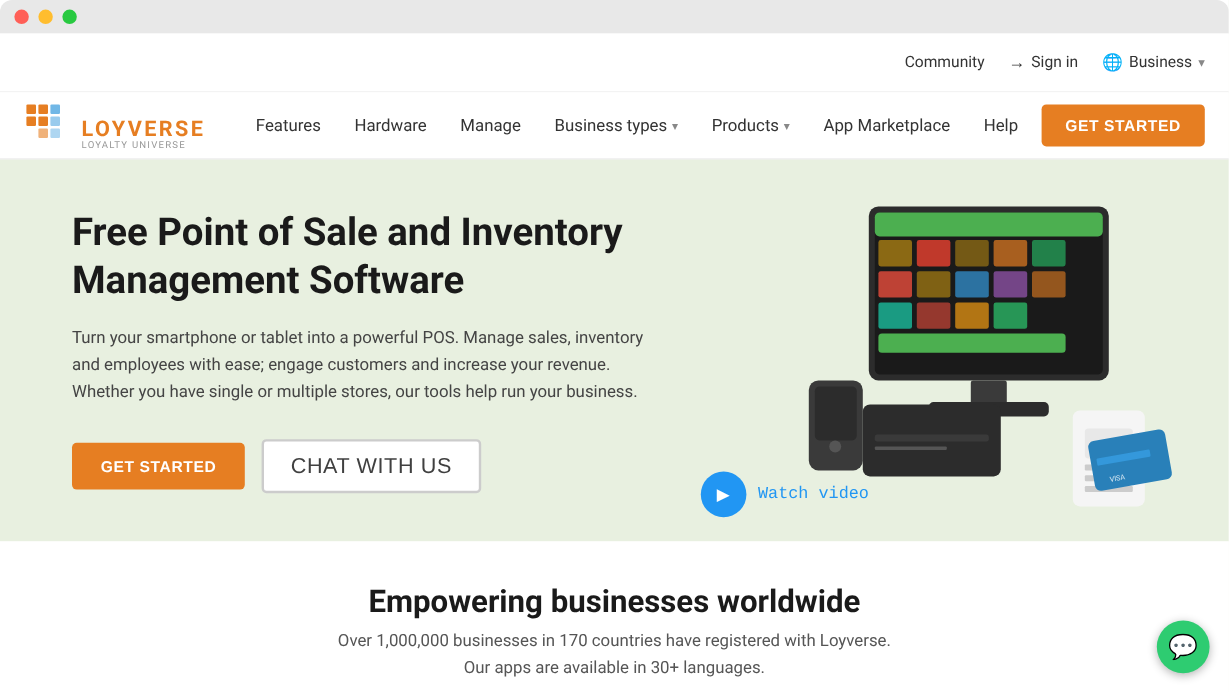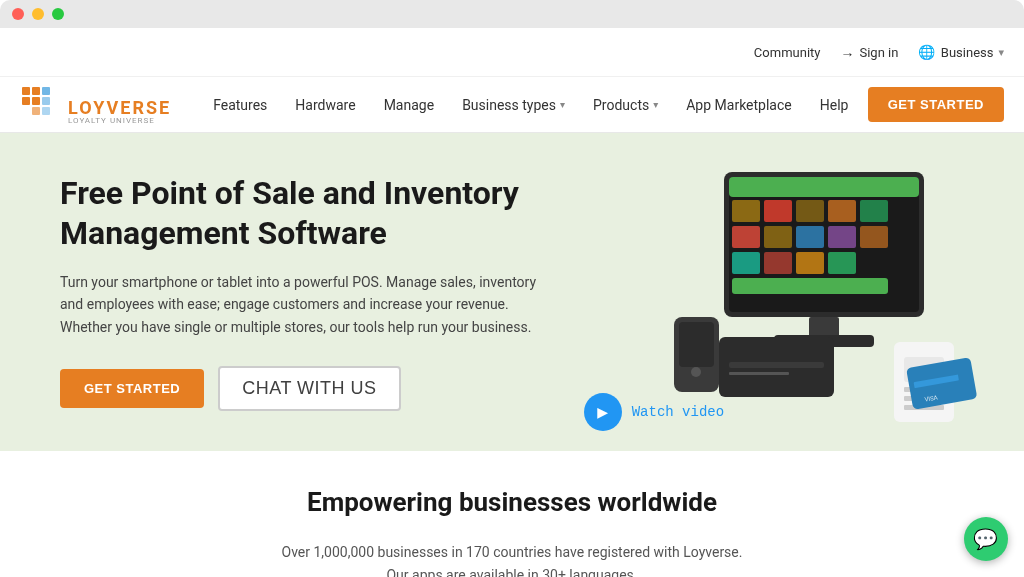--- a/index.html
+++ b/index.html
@@ -210,21 +210,21 @@
     
     .empowering {
       background: #fff;
       padding: 36px 20px 20px;
       text-align: center;
     }
     .empowering-title {
       font-size: 26px;
       font-weight: 700;
       color: #1a1a1a;
-      margin-bottom: 24px;
+      margin-bottom: 6px;
     }
     .empowering-desc {
       font-size: 14px;
       color: #555;
       line-height: 1.6;
     }
 
     
     .bottom-images {
       display: flex;

